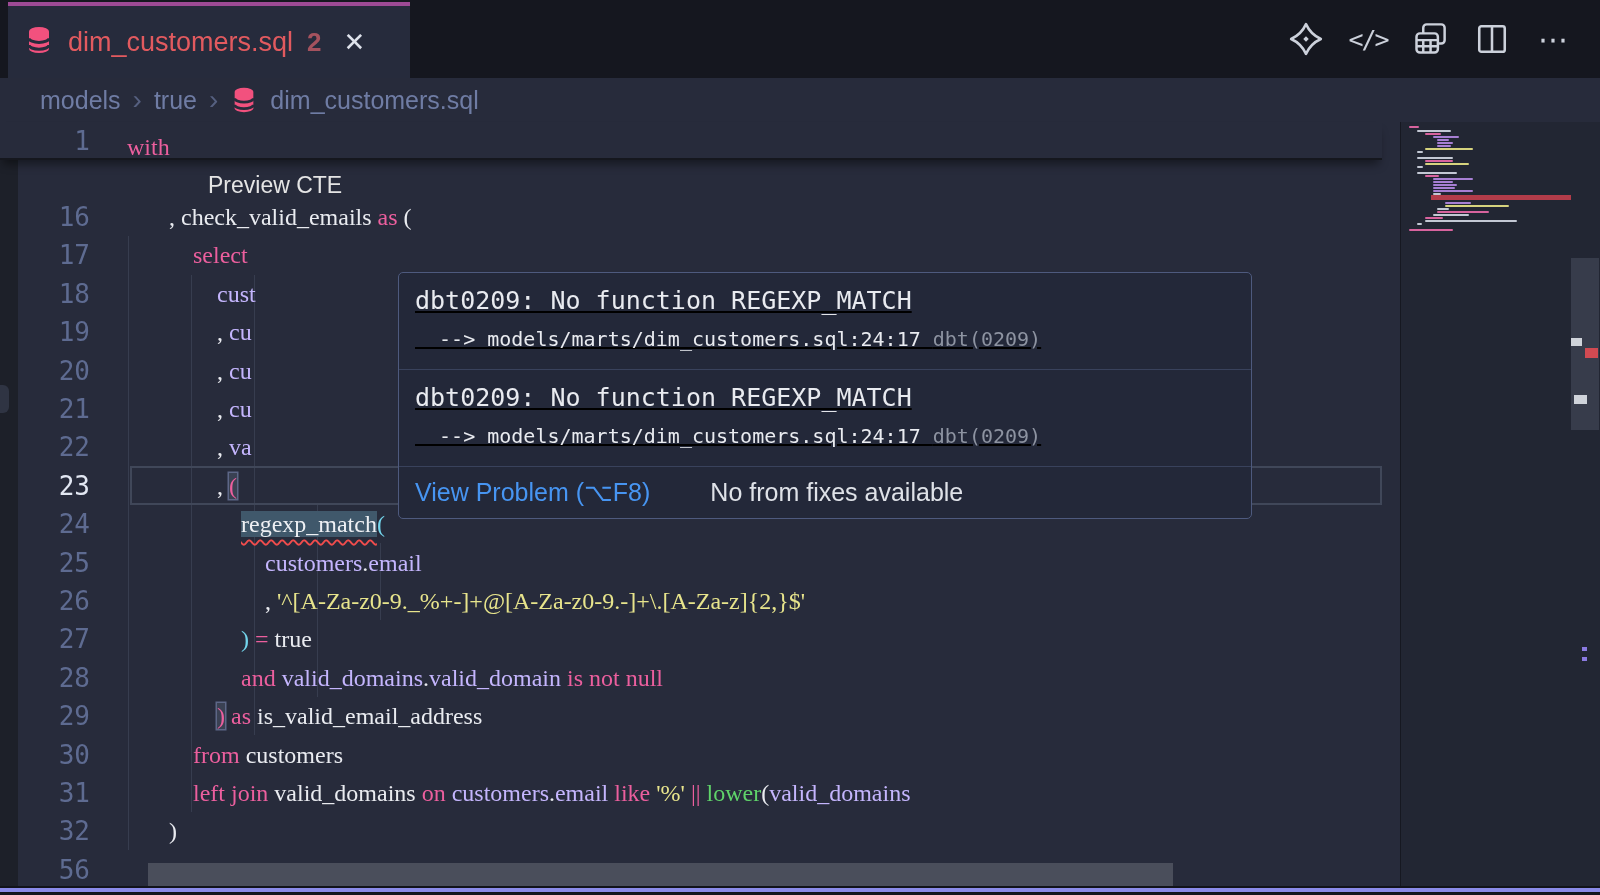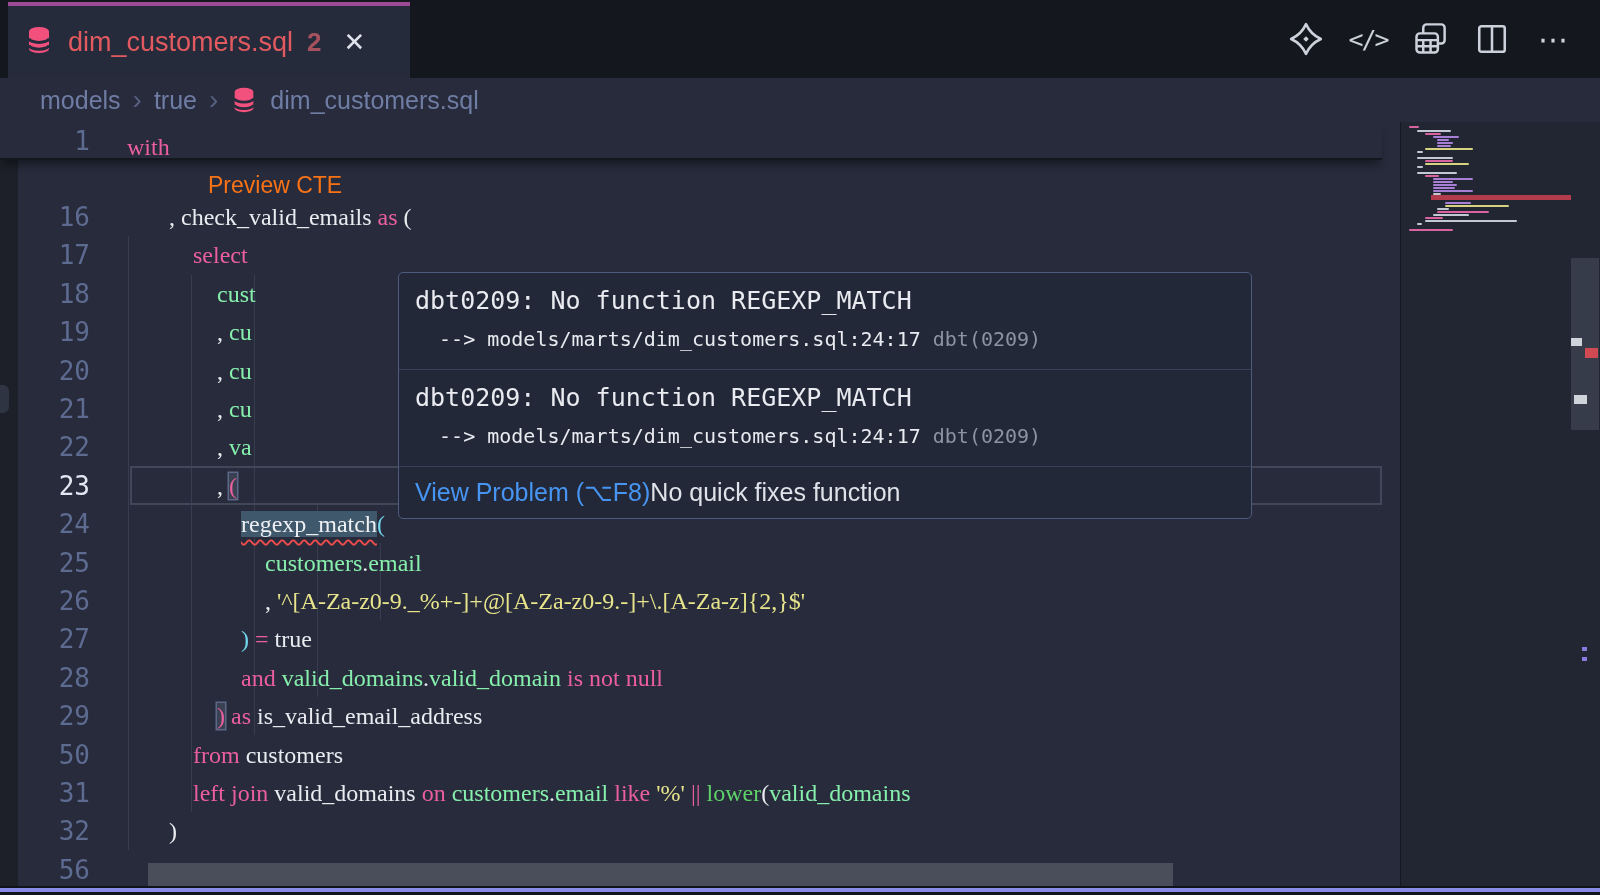--- a/index.html
+++ b/index.html
@@ -39,43 +39,43 @@
   .gutter-num.active { color:#e2e7f2; }
 
   #code-clip { position:absolute; left:18px; top:0; width:1382px; bottom:0; overflow:hidden; }
   .code-line { position:absolute; left:127px; line-height:38px; height:38px; color:#e9ebf0; }
 
   .guide { position:absolute; width:1px; background:#373d4f; }
 
   .cur-line { position:absolute; left:130px; top:344px; width:1252px; height:39px;
               border:2px solid #404759; }
 
-  .tk-kw{color:#ec5f9e} .tk-id{color:#86efac} .tk-str{color:#e7e48c}
+  .tk-kw{color:#ec5f9e} .tk-id{color:#c4b5fd} .tk-str{color:#e7e48c}
   .tk-fn{color:#5fd36a} .tk-cyan{color:#73d5ec} .tk-txt{color:#e9ebf0}
   .tk-bmo, .tk-bmc { color:#ec5f9e; background:#3a4153; box-shadow:0 0 0 1.5px #5d6787; }
   .tk-whsq { color:#eef0f4; background:#40586b; text-decoration:underline; -webkit-text-decoration:underline wavy #f14c4c;
              text-decoration-style:wavy; text-decoration-color:#f14c4c; text-decoration-thickness:2px; text-underline-offset:7px; }
 
   
   .sticky { position:absolute; left:0; top:0; width:1382px; height:38px; background:#272b3b;
             border-bottom:2px solid #15171e; box-shadow:0 7px 9px -3px rgba(0,0,0,.45); z-index:5; }
   .sticky .gutter-num { top:0; }
   .sticky .code-line { top:0; }
 
-  .codelens { position:absolute; left:208px; top:50px; color:#f97316; font-size:23px; cursor:pointer; }
+  .codelens { position:absolute; left:208px; top:50px; color:#e5e5e5; font-size:23px; cursor:pointer; }
 
   
   .hover { position:absolute; left:398px; top:150px; width:854px; background:#232839;
            border:1.5px solid #4e5a7e; border-radius:5px; z-index:10; }
-  .hv-sec { padding:9px 16px 11px 16px; }
+  .hv-sec { padding:9px 16px 11px 16px;text-decoration:underline; }
   .hv-sec + .hv-sec { border-top:1px solid #39425c; }
   .hv-msg { color:#e9ebf0; font-family:"DejaVu Sans Mono", monospace; font-size:25px; line-height:38px; white-space:pre; }
   .hv-loc { font-family:"DejaVu Sans Mono", monospace; font-size:20px; line-height:38px; white-space:pre; color:#e9ebf0; }
   .hv-src { color:#8d93a1; }
-  .hv-foot { border-top:1px solid #39425c; padding:11px 16px; display:flex; align-items:center; }
+  .hv-foot { border-top:1px solid #39425c; padding:11px 16px; display:flex; gap:60px; align-items:center; }
   .hv-link { color:#4795f2; font-size:25px; cursor:pointer; }
   .hv-hint { color:#dfe2e8; font-size:25px; }
 
   
   .minimap { position:absolute; left:1400px; top:0; width:200px; bottom:0; background:#222633;
              border-left:1px solid rgba(0,0,0,.35); }
   .mm-row { position:absolute; height:2px; border-radius:1px; }
   .mm-err { position:absolute; left:30px; top:73px; width:140px; height:5px; background:#b23c4a; }
   .vscroll { position:absolute; left:1571px; top:136px; width:28px; height:172px;
              background:rgba(110,120,140,.28); }
@@ -165,21 +165,21 @@
         <div class="gutter-num" style="top: 229.6px; position: absolute;">20</div>
         <div class="gutter-num" style="top: 268px; position: absolute;">21</div>
         <div class="gutter-num" style="top: 306.4px; position: absolute;">22</div>
         <div class="gutter-num active" style="top: 344.8px; position: absolute;">23</div>
         <div class="gutter-num" style="top: 383.2px; position: absolute;">24</div>
         <div class="gutter-num" style="top: 421.6px; position: absolute;">25</div>
         <div class="gutter-num" style="top: 460px; position: absolute;">26</div>
         <div class="gutter-num" style="top: 498.4px; position: absolute;">27</div>
         <div class="gutter-num" style="top: 536.8px; position: absolute;">28</div>
         <div class="gutter-num" style="top: 575.2px; position: absolute;">29</div>
-        <div class="gutter-num" style="top: 613.6px; position: absolute;">50</div>
+        <div class="gutter-num" style="top: 613.6px; position: absolute;">30</div>
         <div class="gutter-num" style="top: 652px; position: absolute;">31</div>
         <div class="gutter-num" style="top: 690.4px; position: absolute;">32</div>
         <div class="gutter-num" style="top: 728.8px; position: absolute;">56</div>
       </div>
     <div id="code-clip">
         <div id="code-lines" class="mono"><div class="code-line" style="top: 76px;"><span>    </span><span class="tk-txt">, check_valid_emails </span><span class="tk-kw">as</span><span class="tk-txt"> (</span></div><div class="code-line" style="top: 114.4px;"><span>        </span><span class="tk-kw">select</span></div><div class="code-line" style="top: 152.8px;"><span>            </span><span class="tk-id">cust</span></div><div class="code-line" style="top: 191.2px;"><span>            </span><span class="tk-txt">, </span><span class="tk-id">cu</span></div><div class="code-line" style="top: 229.6px;"><span>            </span><span class="tk-txt">, </span><span class="tk-id">cu</span></div><div class="code-line" style="top: 268px;"><span>            </span><span class="tk-txt">, </span><span class="tk-id">cu</span></div><div class="code-line" style="top: 306.4px;"><span>            </span><span class="tk-txt">, </span><span class="tk-id">va</span></div><div class="code-line" style="top: 344.8px;"><span>            </span><span class="tk-txt">, </span><span class="tk-bmo">(</span></div><div class="code-line" style="top: 383.2px;"><span>                </span><span class="tk-whsq">regexp_match</span><span class="tk-cyan">(</span></div><div class="code-line" style="top: 421.6px;"><span>                    </span><span class="tk-id">customers</span><span class="tk-txt">.</span><span class="tk-id">email</span></div><div class="code-line" style="top: 460px;"><span>                    </span><span class="tk-txt">, </span><span class="tk-str">'^[A-Za-z0-9._%+-]+@[A-Za-z0-9.-]+\.[A-Za-z]{2,}$'</span></div><div class="code-line" style="top: 498.4px;"><span>                </span><span class="tk-cyan">)</span><span class="tk-txt"> </span><span class="tk-kw">=</span><span class="tk-txt"> true</span></div><div class="code-line" style="top: 536.8px;"><span>                </span><span class="tk-kw">and </span><span class="tk-id">valid_domains</span><span class="tk-txt">.</span><span class="tk-id">valid_domain</span><span class="tk-kw"> is not null</span></div><div class="code-line" style="top: 575.2px;"><span>            </span><span class="tk-bmc">)</span><span class="tk-txt"> </span><span class="tk-kw">as</span><span class="tk-txt"> is_valid_email_address</span></div><div class="code-line" style="top: 613.6px;"><span>        </span><span class="tk-kw">from </span><span class="tk-txt">customers</span></div><div class="code-line" style="top: 652px;"><span>        </span><span class="tk-kw">left join </span><span class="tk-txt">valid_domains </span><span class="tk-kw">on </span><span class="tk-id">customers</span><span class="tk-txt">.</span><span class="tk-id">email</span><span class="tk-txt"> </span><span class="tk-kw">like </span><span class="tk-str">'%'</span><span class="tk-txt"> </span><span class="tk-kw">||</span><span class="tk-txt"> </span><span class="tk-fn">lower</span><span class="tk-txt">(</span><span class="tk-id">valid_domains</span></div><div class="code-line" style="top: 690.4px;"><span>    </span><span class="tk-txt">)</span></div><div class="code-line" style="top: 728.8px;"><span></span></div></div>
       </div>
 
     <div class="sticky">
       <div class="gutter-num">1</div>
@@ -192,21 +192,21 @@
       <div class="hv-sec">
         <div class="hv-msg">dbt0209: No function REGEXP_MATCH</div>
         <div class="hv-loc"><span>  --&gt; models/marts/dim_customers.sql:24:17 </span><span class="hv-src">dbt(0209)</span></div>
       </div>
       <div class="hv-sec">
         <div class="hv-msg">dbt0209: No function REGEXP_MATCH</div>
         <div class="hv-loc"><span>  --&gt; models/marts/dim_customers.sql:24:17 </span><span class="hv-src">dbt(0209)</span></div>
       </div>
       <div class="hv-foot">
         <span class="hv-link">View Problem (⌥F8)</span>
-        <span class="hv-hint">No quick fixes function</span>
+        <span class="hv-hint">No from fixes available</span>
       </div>
     </div>
 
     <div class="minimap">
       <div id="mm-rows">
           <div class="mm-row" style="top: 4px; left: 8px; width: 10px; background: rgb(216, 99, 158);"></div>
           <div class="mm-row" style="top: 8px; left: 16px; width: 34px; background: rgb(195, 200, 212);"></div>
           <div class="mm-row" style="top: 11px; left: 24px; width: 16px; background: rgb(216, 99, 158);"></div>
           <div class="mm-row" style="top: 14px; left: 32px; width: 26px; background: rgb(167, 127, 212);"></div>
           <div class="mm-row" style="top: 17px; left: 36px; width: 12px; background: rgb(167, 127, 212);"></div>

